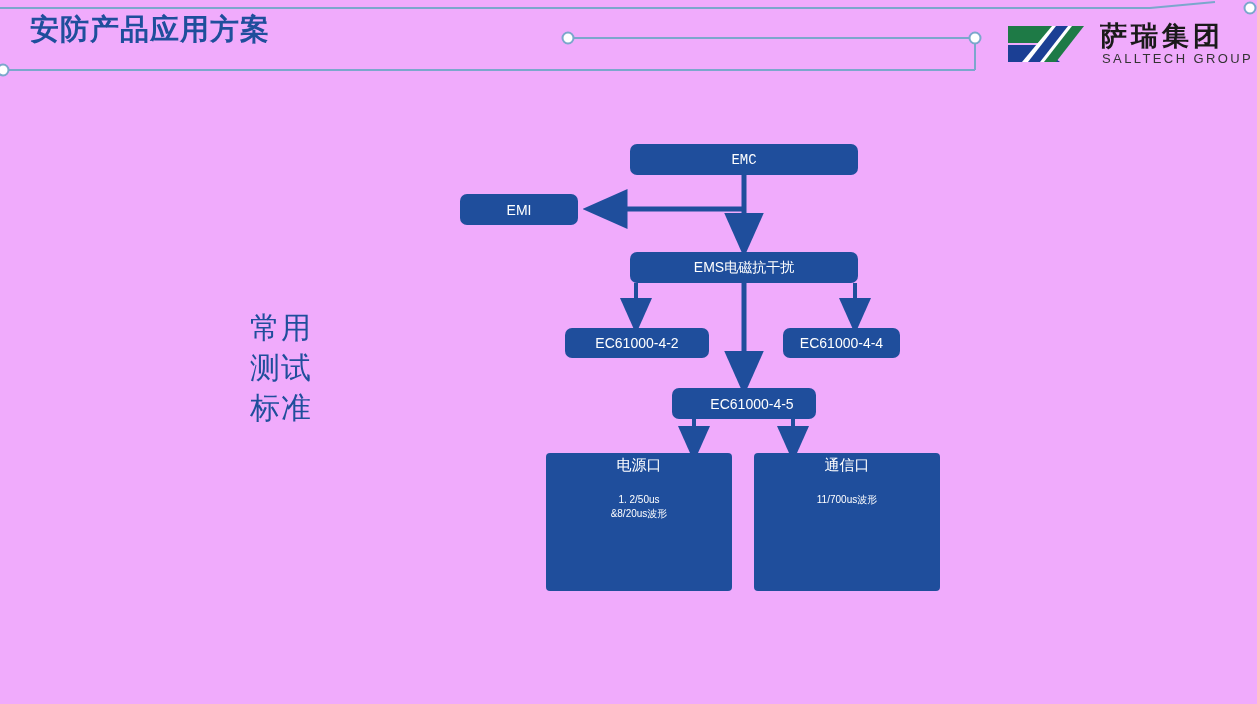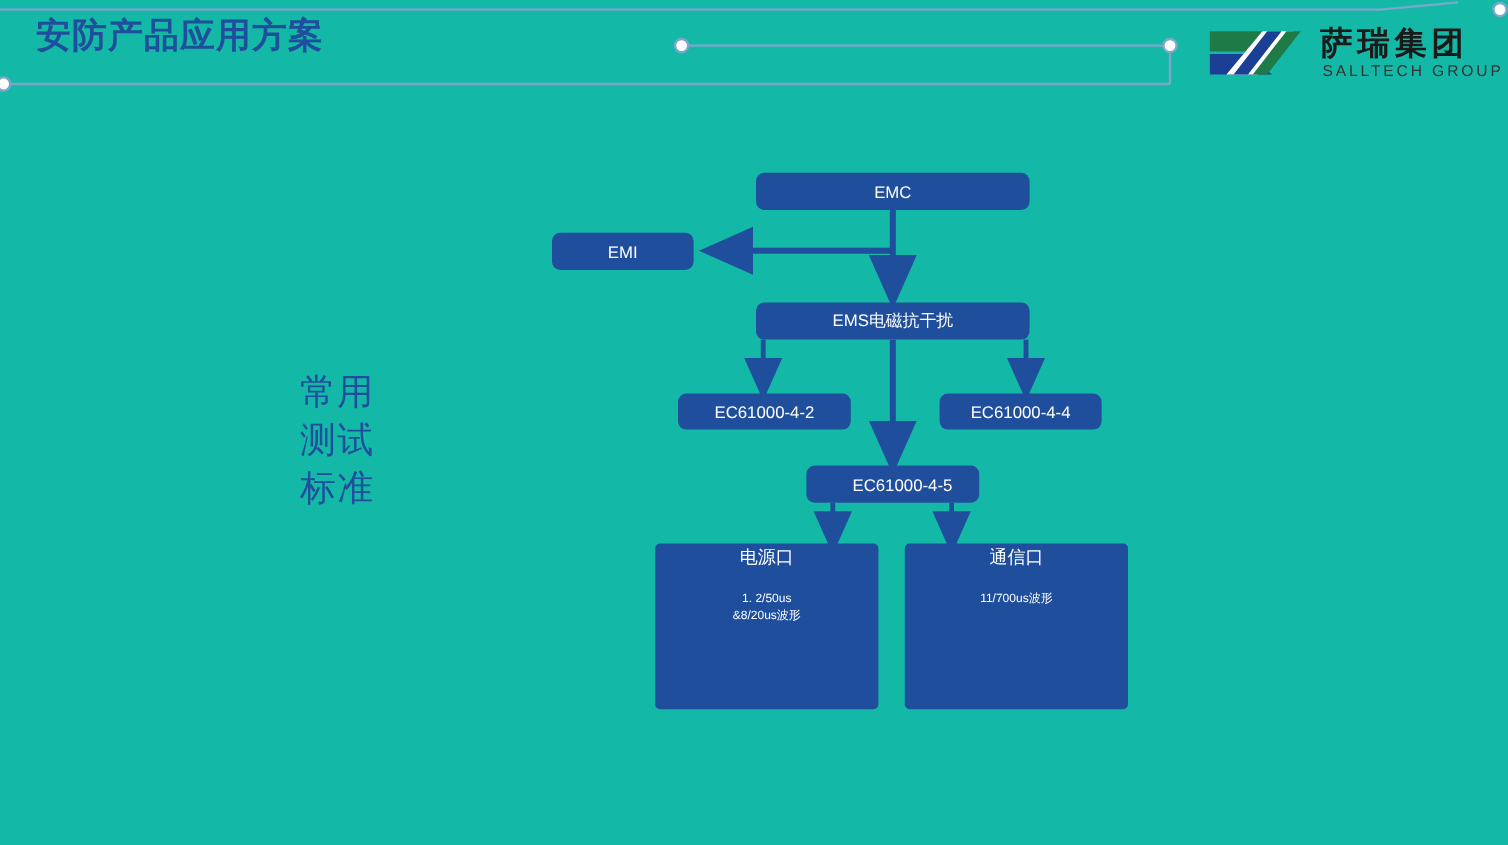--- a/index.html
+++ b/index.html
@@ -7,21 +7,21 @@
     padding: 0;
     background: #ffffff;
   }
   body {
     font-family: "Liberation Sans", "DejaVu Sans", sans-serif;
   }
   #slide {
     position: relative;
     width: 1257px;
     height: 704px;
-    background: #14b8a6;
+    background: #f0abfc;
     overflow: hidden;
   }
 
   
   .slide-title {
     position: absolute;
     left: 30px;
     top: 10px;
     font-size: 29px;
     font-weight: bold;
@@ -169,29 +169,29 @@
 
     <line x1="636" y1="283" x2="636" y2="320" stroke="#1f4e9c" stroke-width="4" marker-end="url(#ah)"></line>
 
     <line x1="855" y1="283" x2="855" y2="320" stroke="#1f4e9c" stroke-width="4" marker-end="url(#ah)"></line>
 
     <line x1="694" y1="419" x2="694" y2="448" stroke="#1f4e9c" stroke-width="4" marker-end="url(#ah)"></line>
 
     <line x1="793" y1="419" x2="793" y2="448" stroke="#1f4e9c" stroke-width="4" marker-end="url(#ah)"></line>
   </svg>
 
-  <div class="node rounded" style="left:630px; top:144px; width:228px; height:31px;">EMC</div>
+  <div class="node rounded" style="left:630px; top:144px; width:228px; height:31px;font-family:Liberation Mono, monospace;">EMC</div>
 
   <div class="node rounded" style="left:460px; top:194px; width:118px; height:31px;">EMI</div>
 
   <div class="node rounded" style="left:630px; top:252px; width:228px; height:31px;">EMS电磁抗干扰</div>
 
   <div class="node rounded" style="left:565px; top:328px; width:144px; height:30px;">EC61000-4-2</div>
 
-  <div class="node rounded" style="left:783px; top:328px; width:135px; height:30px;">EC61000-4-4</div>
+  <div class="node rounded" style="left:783px; top:328px; width:117px; height:30px;">EC61000-4-4</div>
 
   <div class="node rounded" style="left:672px; top:388px; width:144px; height:31px;padding-left:16px;">EC61000-4-5</div>
 
   <div class="node big" style="left:546px; top:453px; width:186px; height:138px;">
     <span class="title-line">电源口</span>
     <svg class="inner-arrow" width="16" height="34" viewBox="0 0 16 34">
       <line x1="8" y1="0" x2="8" y2="24" stroke="#ffffff" stroke-width="4"></line>
       <polygon points="1,22 15,22 8,33" fill="#ffffff"></polygon>
     </svg>
     <span class="sub-line">1. 2/50us

